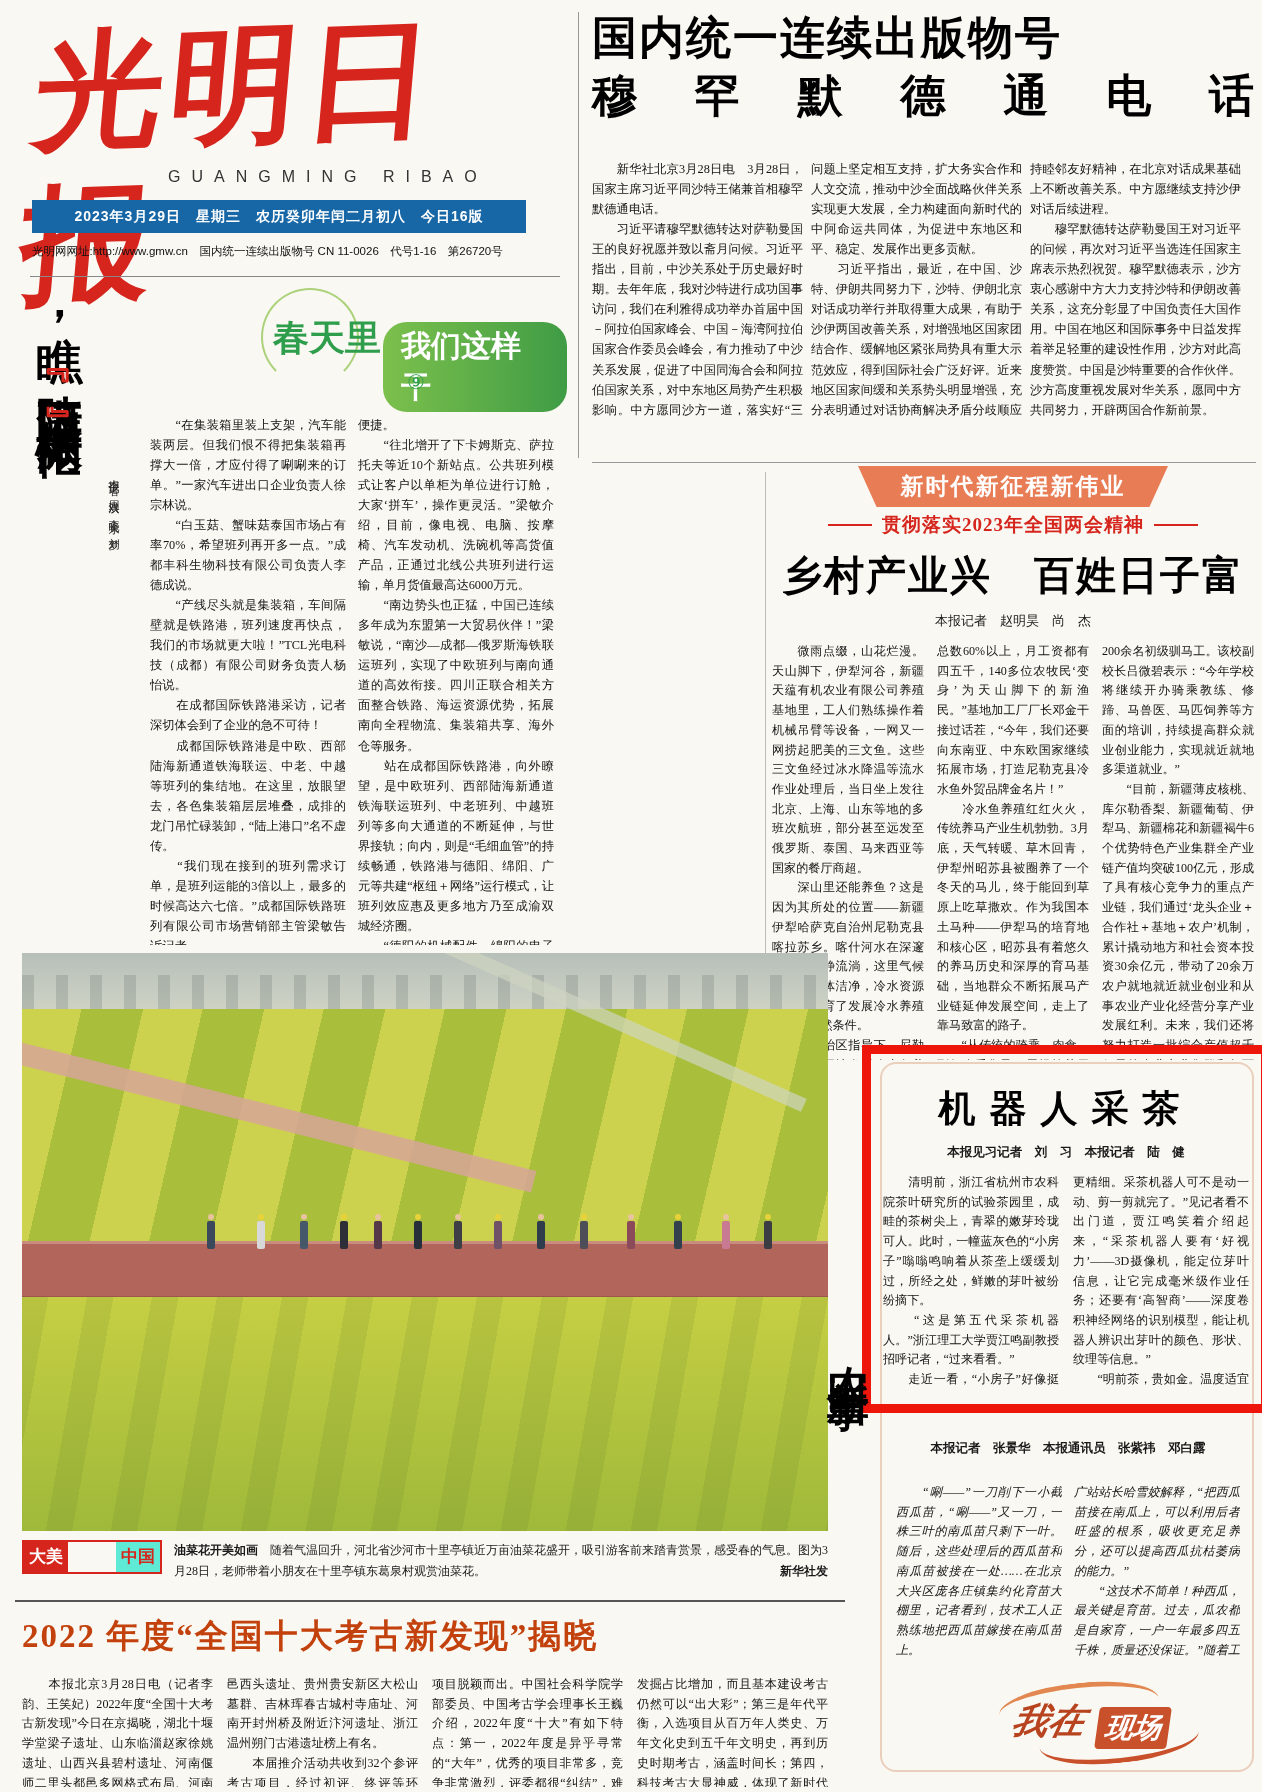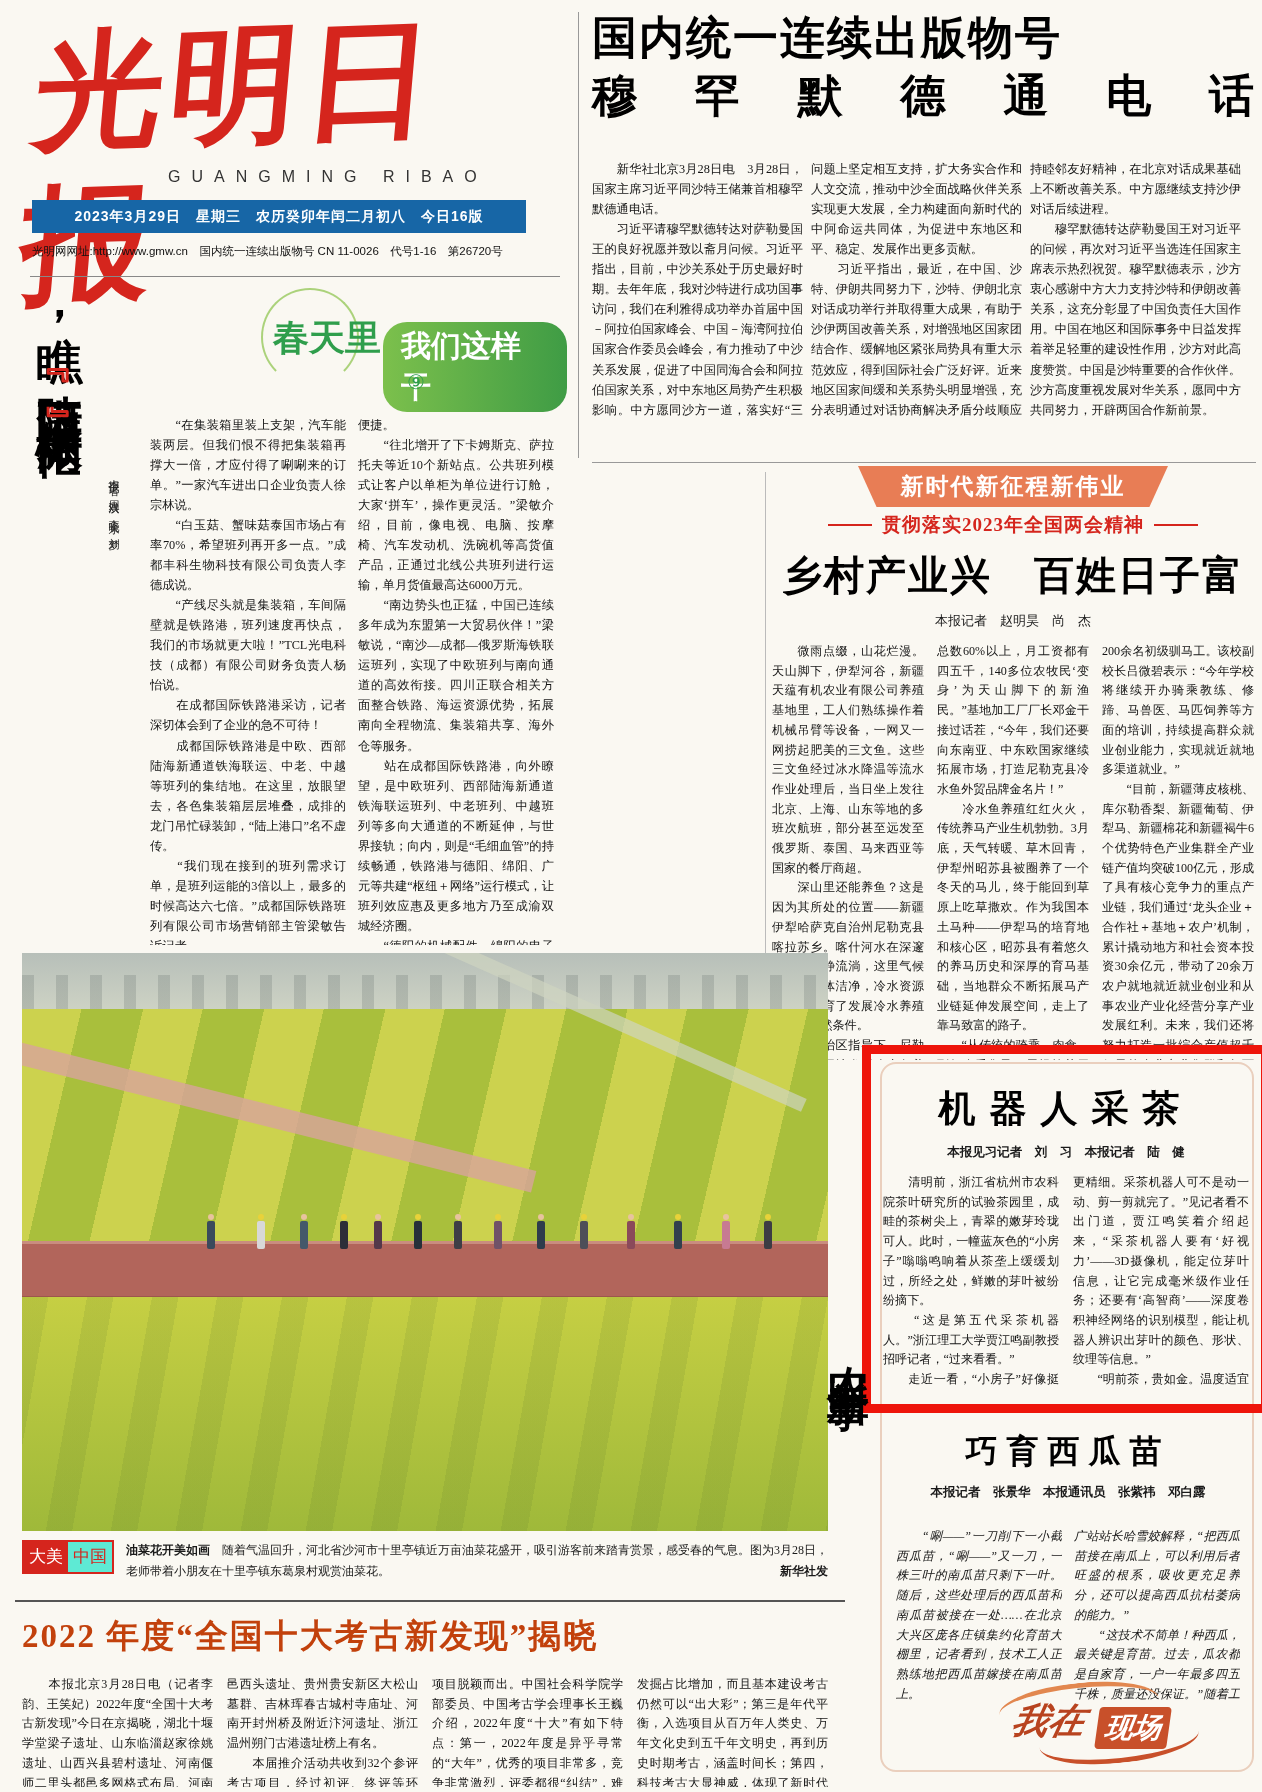--- a/index.html
+++ b/index.html
@@ -68,21 +68,21 @@
            border-top:3px solid #c98d7f;border-bottom:4px solid #9c564c;}
   .ph-field2{position:absolute;left:0;top:344px;width:100%;height:234px;
              background:linear-gradient(#c6cf43,#9fb93a);}
   .ph-field2:after{content:"";position:absolute;inset:0;
              background:repeating-linear-gradient(100deg,rgba(80,110,40,.12) 0 26px,transparent 26px 64px);}
   .person{position:absolute;top:268px;width:8px;height:28px;border-radius:2px;}
   .person:after{content:"";position:absolute;left:1px;top:-7px;width:6px;height:6px;border-radius:50%;background:#e8c39e;}
   .person.hat:after{background:#e8d23a;}
   
   .caption-row{left:22px;top:1540px;width:806px;display:flex;gap:12px;align-items:flex-start;}
-  .dm-badge{flex:none;display:flex;border:2px solid #d5251d;height:30px;font-weight:400;font-size:17px;line-height:30px;}
+  .dm-badge{flex:none;display:flex;border:2px solid #d5251d;height:30px;font-weight:700;font-size:17px;line-height:30px;gap:48px;}
   .dm-badge .w1{background:#d5251d;color:#fff;padding:0 5px;}
   .dm-badge .w2{color:#d5251d;padding:0 5px;background:#5eead4;}
   .caption{font-size:12px;line-height:1.75;text-align:justify;margin:0;flex:1;}
   .cap-title{font-weight:bold;}
   .cap-credit{font-weight:bold;float:right;}
   .hr-bottom{left:15px;top:1600px;width:830px;border-top:2px solid #555;height:0;}
   
   .arch-story{left:22px;top:1614px;width:806px;}
   .a-headline{font-size:33px;font-weight:700;text-align:left;letter-spacing:2px;color:#c2410c;}
   .arch-story .cols{margin-top:16px;gap:14px;}
@@ -241,21 +241,20 @@
       <div class="ncol">　　清明前，浙江省杭州市农科院茶叶研究所的试验茶园里，成畦的茶树尖上，青翠的嫩芽玲珑可人。此时，一幢蓝灰色的“小房子”嗡嗡鸣响着从茶垄上缓缓划过，所经之处，鲜嫩的芽叶被纷纷摘下。
 　　“这是第五代采茶机器人。”浙江理工大学贾江鸣副教授招呼记者，“过来看看。”
 　　走近一看，“小房子”好像挺简单——灰顶是覆盖的太阳能板，蓝色外壳下的两条履带，恰好跨在两道茶垄上。
 　　“比起其他农作物，龙井茶的嫩芽在颜色上区分度低，采摘要求</div>
       <div class="ncol">更精细。采茶机器人可不是动一动、剪一剪就完了。”见记者看不出门道，贾江鸣笑着介绍起来，“采茶机器人要有‘好视力’——3D摄像机，能定位芽叶信息，让它完成毫米级作业任务；还要有‘高智商’——深度卷积神经网络的识别模型，能让机器人辨识出芽叶的颜色、形状、纹理等信息。”
 　　“明前茶，贵如金。温度适宜时，茶叶每2至3天便会冒出新的芽叶，人工采摘劳动量大。如果采茶机器人‘眼疾手快’，可解放出大量人工。”就在贾江鸣解释间，采茶机器人又开始新一片区域的采摘了。</div>
     </div>
   </div>
 
   <div class="abs melon">
-    <div class="melon-title">巧育西瓜苗</div>
     <div class="melon-byline">本报记者　张景华　本报通讯员　张紫祎　邓白露</div>
     <div class="cols">
       <div class="ncol">　　“唰——”一刀削下一小截西瓜苗，“唰——”又一刀，一株三叶的南瓜苗只剩下一叶。随后，这些处理后的西瓜苗和南瓜苗被接在一处……在北京大兴区庞各庄镇集约化育苗大棚里，记者看到，技术工人正熟练地把西瓜苗嫁接在南瓜苗上。
 　　庞各庄，是有名的西瓜之乡，眼下，正是西瓜育苗时节。
 　　“这是大苗贴接术。”见记者好奇，大兴区种植业技术推</div>
       <div class="ncol">广站站长哈雪姣解释，“把西瓜苗接在南瓜上，可以利用后者旺盛的根系，吸收更充足养分，还可以提高西瓜抗枯萎病的能力。”
 　　“这技术不简单！种西瓜，最关键是育苗。过去，瓜农都是自家育，一户一年最多四五千株，质量还没保证。”随着工人双手的飞快动作，眼前绿油油的嫁接苗很快连成了片，哈雪姣语气里多了一些自豪，“现在推行了集约化，专业技术工人一天就能嫁接5000株……”</div>
     </div>
   </div>
 

